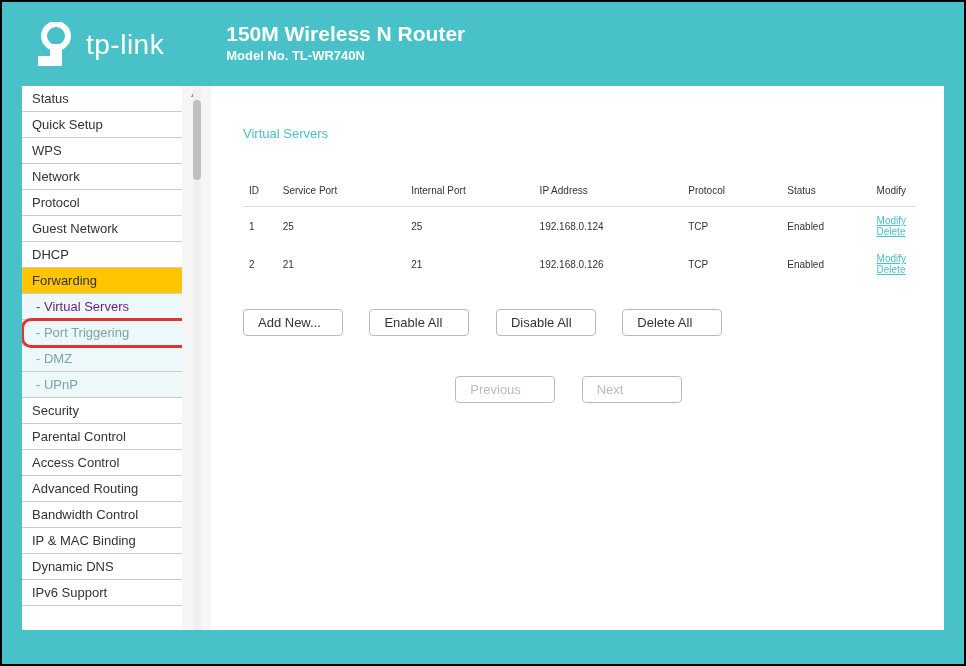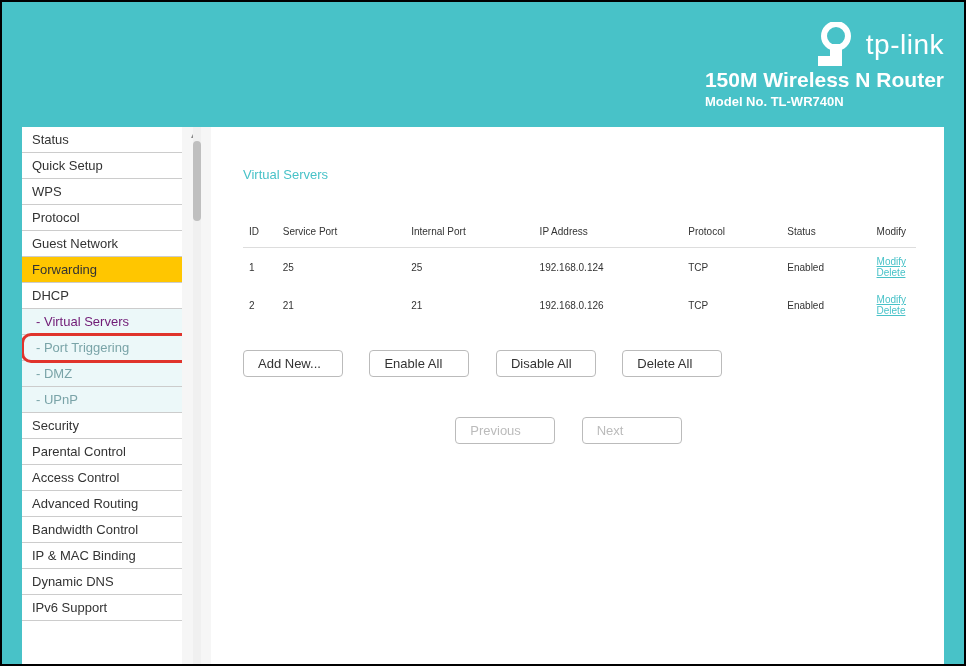--- a/index.html
+++ b/index.html
@@ -11,23 +11,22 @@
     overflow: hidden;
     border: 2px solid #000;
   }
   .shell {
     background: #48c2c8;
     padding: 20px 20px 20px 20px;
     height: 100%;
   }
   .header {
     display: flex;
-    align-items: flex-end;
+    align-items: flex-start;
     padding: 0 0 18px 14px;
-    flex-direction: column;
   }
   .logo {
     display: flex;
     align-items: center;
     color: #fff;
   }
   .logo-mark {
     width: 40px;
     height: 46px;
     margin-right: 10px;
@@ -205,24 +204,25 @@
       <div class="title-sub">Model No. TL-WR740N</div>
     </div>
   </div>
 
   <div class="body-area">
     <div class="sidebar-wrap">
       <div class="sidebar">
         <a class="nav-item">Status</a>
         <a class="nav-item">Quick Setup</a>
         <a class="nav-item">WPS</a>
+        <a class="nav-item">Network</a>
         <a class="nav-item">Protocol</a>
         <a class="nav-item">Guest Network</a>
+        <a class="nav-item">DHCP</a>
         <a class="nav-item active">Forwarding</a>
-        <a class="nav-item">DHCP</a>
         <a class="nav-item nav-sub selected">- Virtual Servers</a>
         <span class="highlight-ring">
           <a class="nav-item nav-sub">- Port Triggering</a>
         </span>
         <a class="nav-item nav-sub">- DMZ</a>
         <a class="nav-item nav-sub">- UPnP</a>
         <a class="nav-item">Security</a>
         <a class="nav-item">Parental Control</a>
         <a class="nav-item">Access Control</a>
         <a class="nav-item">Advanced Routing</a>

